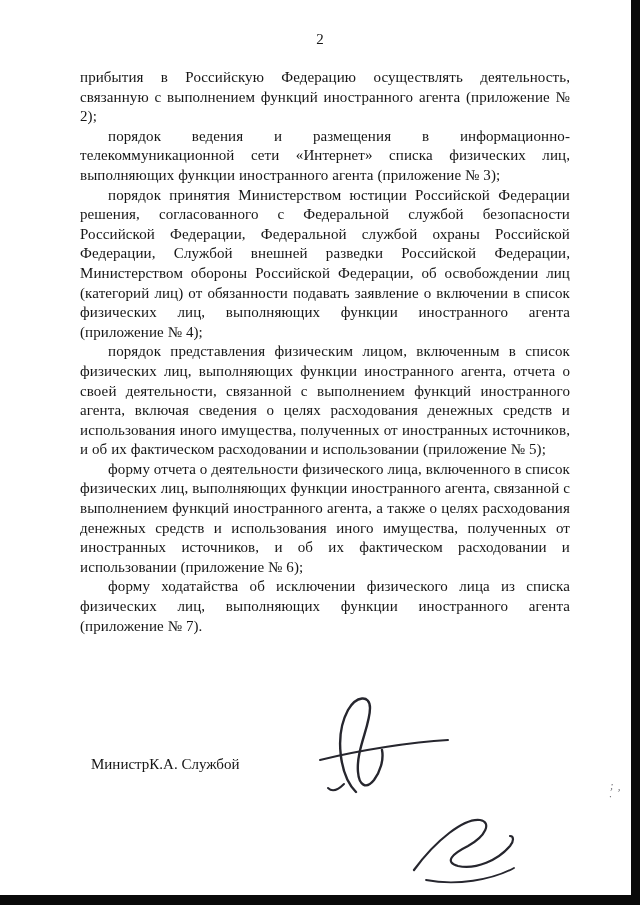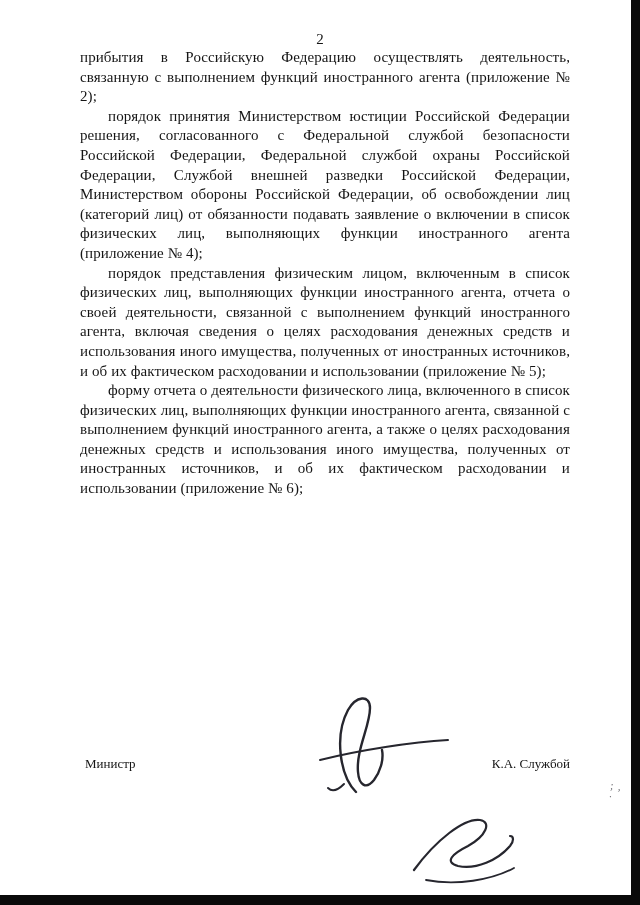--- a/index.html
+++ b/index.html
@@ -14,41 +14,41 @@
     color: #151515;
     position: relative;
     overflow: hidden;
   }
   .page-number {
     text-align: center;
     padding-top: 31px;
     font-size: 15px;
   }
   .body-text {
-    margin: 0 70px 0 80px;
+    margin: 20px 70px 0 80px;
     font-size: 15px;
     line-height: 19.6px;
     text-align: justify;
     letter-spacing: 0.1px;
   }
   .para {
     margin: 0;
     text-indent: 28px;
   }
   .para.no-indent {
     text-indent: 0;
   }
   .signoff {
     position: absolute;
-    left: 85px;
+    left: 91px;
     right: 70px;
     top: 756px;
     display: flex;
-    justify-content: space-between;
-    font-size: 13px;
+    justify-content: flex-start;
+    font-size: 15px;
   }
   .sig1 {
     position: absolute;
     left: 300px;
     top: 688px;
   }
   .sig2 {
     position: absolute;
     left: 400px;
     top: 806px;
@@ -83,23 +83,25 @@
 </style>
 </head>
 <body>
 
 <div class="page">
 
   <div class="page-number">2</div>
 
   <div class="body-text">
     <p class="para no-indent">прибытия в Российскую Федерацию осуществлять деятельность, связанную с выполнением функций иностранного агента (приложение № 2);</p>
+    <p class="para">порядок ведения и размещения в информационно-телекоммуникационной сети «Интернет» списка физических лиц, выполняющих функции иностранного агента (приложение № 3);</p>
     <p class="para">порядок принятия Министерством юстиции Российской Федерации решения, согласованного с Федеральной службой безопасности Российской Федерации, Федеральной службой охраны Российской Федерации, Службой внешней разведки Российской Федерации, Министерством обороны Российской Федерации, об освобождении лиц (категорий лиц) от обязанности подавать заявление о включении в список физических лиц, выполняющих функции иностранного агента (приложение № 4);</p>
     <p class="para">порядок представления физическим лицом, включенным в список физических лиц, выполняющих функции иностранного агента, отчета о своей деятельности, связанной с выполнением функций иностранного агента, включая сведения о целях расходования денежных средств и использования иного имущества, полученных от иностранных источников, и об их фактическом расходовании и использовании (приложение № 5);</p>
     <p class="para">форму отчета о деятельности физического лица, включенного в список физических лиц, выполняющих функции иностранного агента, связанной с выполнением функций иностранного агента, а также о целях расходования денежных средств и использования иного имущества, полученных от иностранных источников, и об их фактическом расходовании и использовании (приложение № 6);</p>
+    <p class="para">форму ходатайства об исключении физического лица из списка физических лиц, выполняющих функции иностранного агента (приложение № 7).</p>
   </div>
 
   <div class="signoff">
     <span>Министр</span>
     <span>К.А. Службой</span>
   </div>
 
   <svg class="sig1" width="160" height="110" viewBox="0 0 160 110">
     <path d="M56,104 C40,88 34,48 48,22 C56,8 70,6 70,20 C70,38 56,62 58,84 C59,97 66,102 74,92 C80,84 84,72 82,62" stroke="#26262e" stroke-width="2.4" fill="none" stroke-linecap="round"></path>
     <path d="M20,72 C60,62 112,54 148,52" stroke="#26262e" stroke-width="2" fill="none" stroke-linecap="round"></path>

